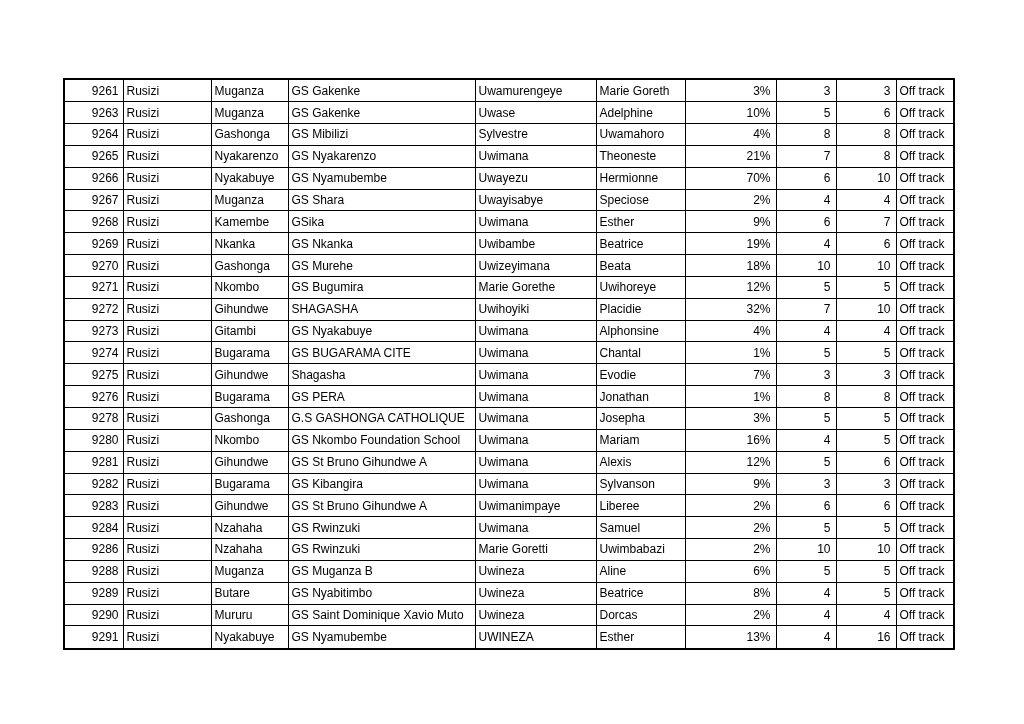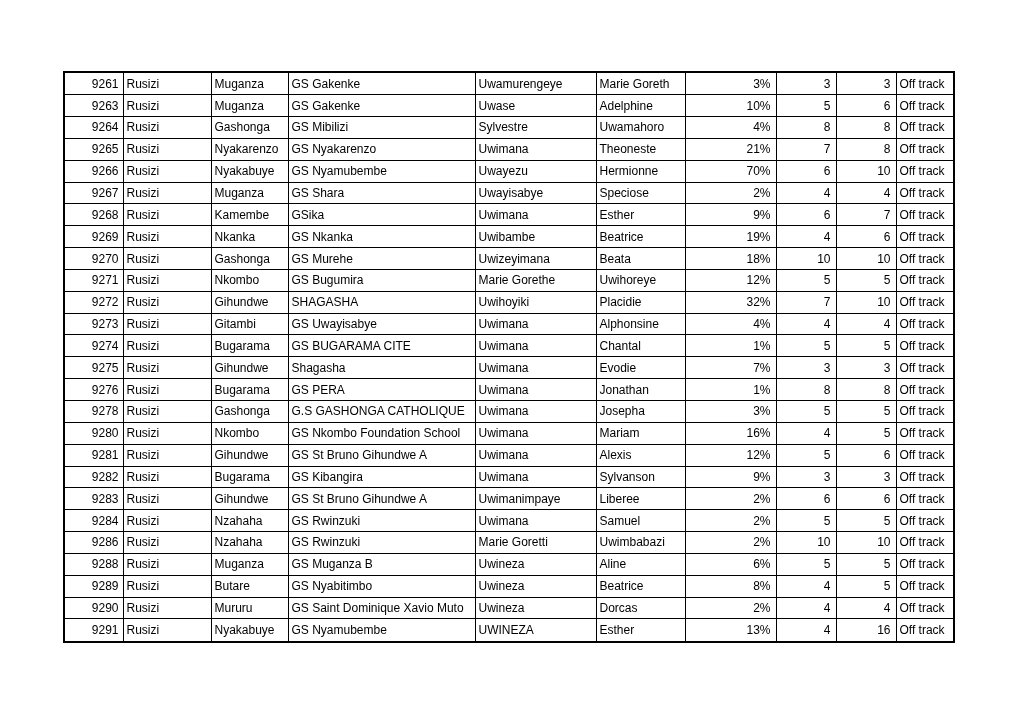--- a/index.html
+++ b/index.html
@@ -11,21 +11,21 @@
     position: relative;
     width: 1024px;
     height: 724px;
     background: #ffffff;
     font-family: "Liberation Sans", sans-serif;
     color: #000000;
   }
   table.data-table {
     position: absolute;
     left: 63px;
-    top: 71px;
+    top: 78px;
     width: 890px;
     height: 572px;
     border-collapse: collapse;
     table-layout: fixed;
     border: 2px solid #000000;
   }
   table.data-table td {
     border: 1px solid #000000;
     overflow: hidden;
     white-space: nowrap;
@@ -196,21 +196,21 @@
           <td class="col-last-name al">Placidie</td>
           <td class="col-percent ar">32%</td>
           <td class="col-value-1 ar">7</td>
           <td class="col-value-2 ar">10</td>
           <td class="col-status al">Off track</td>
         </tr>
         <tr>
           <td class="col-id ar">9273</td>
           <td class="col-district al">Rusizi</td>
           <td class="col-sector al">Gitambi</td>
-          <td class="col-school al">GS Uwayisabye</td>
+          <td class="col-school al">GS Nyakabuye</td>
           <td class="col-first-name al">Uwimana</td>
           <td class="col-last-name al">Alphonsine</td>
           <td class="col-percent ar">4%</td>
           <td class="col-value-1 ar">4</td>
           <td class="col-value-2 ar">4</td>
           <td class="col-status al">Off track</td>
         </tr>
         <tr>
           <td class="col-id ar">9274</td>
           <td class="col-district al">Rusizi</td>

